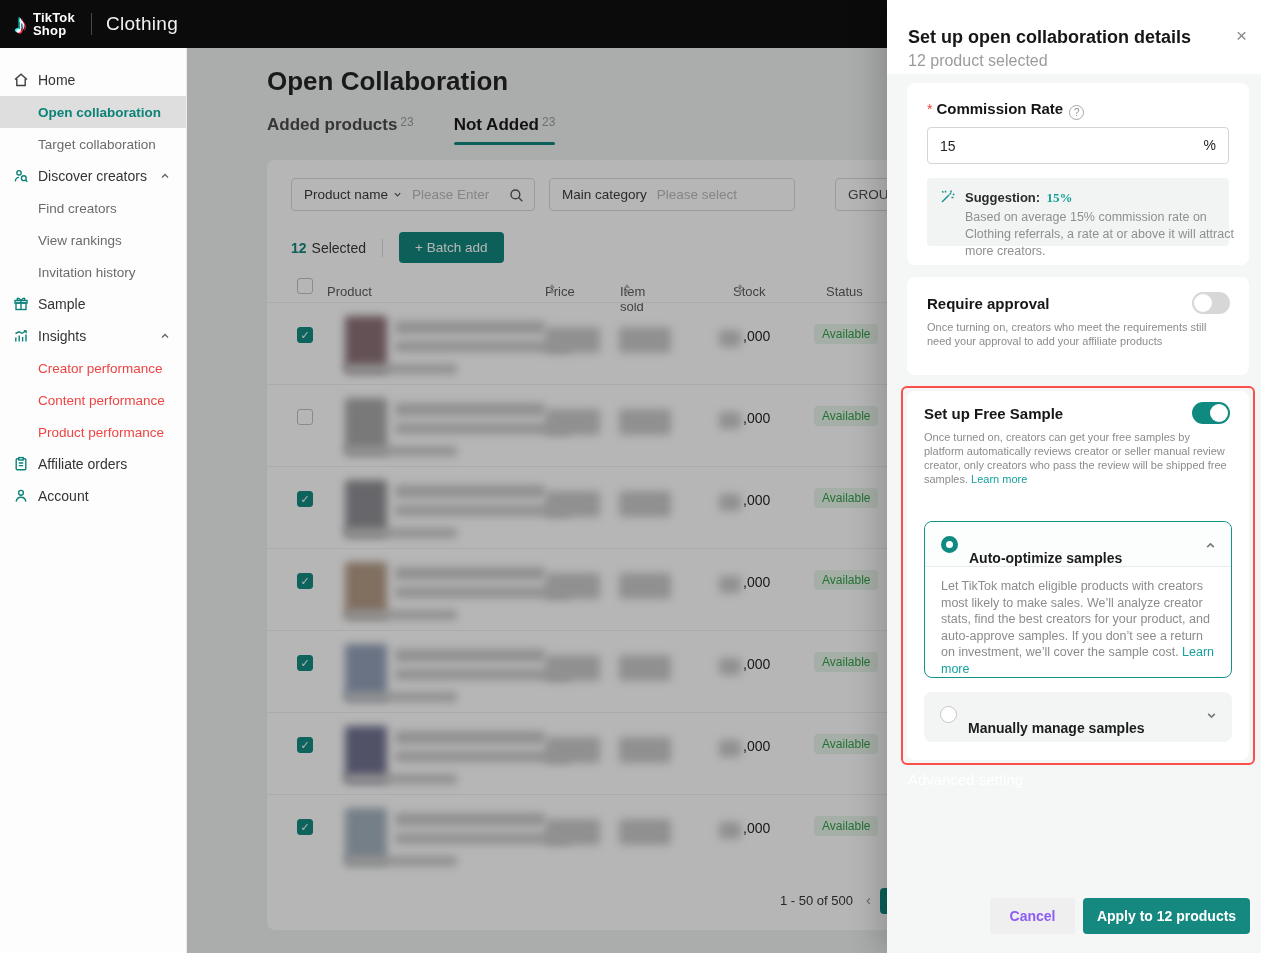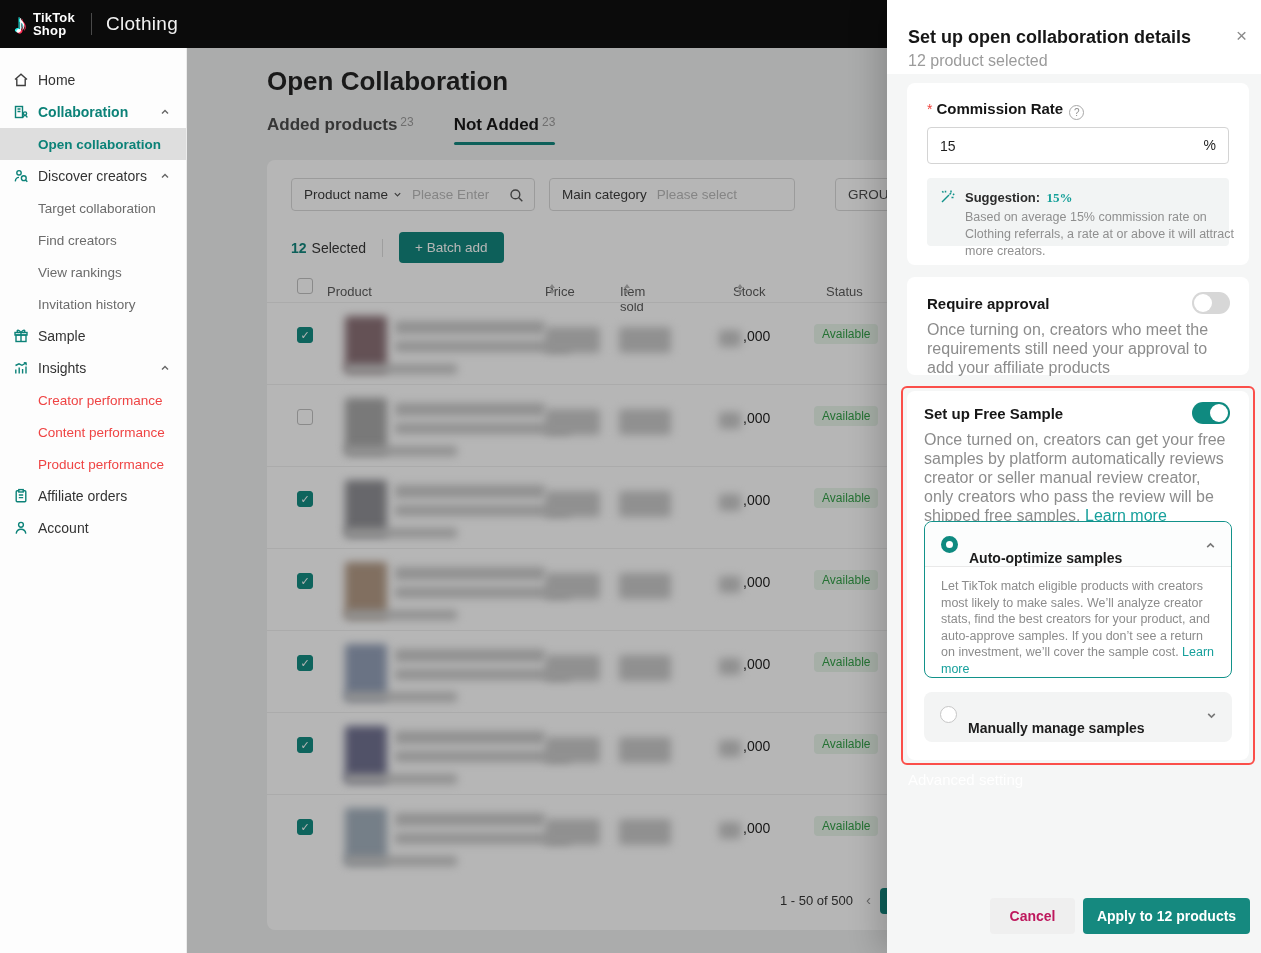--- a/index.html
+++ b/index.html
@@ -91,40 +91,40 @@
   .sugg .sv { color:#15a099; }
   .sugg .sd { margin-left:26px; margin-top:3px; width:272px; font-size:12.5px; color:#8f8f8f; line-height:17px; }
 
   .toggle { position:absolute; right:19px; width:38px; height:22px; border-radius:11px; cursor:pointer; }
   .toggle.off { background:#d7d7d7; }
   .toggle.on { background:#0f8a80; }
   .toggle .knob { position:absolute; top:2px; width:18px; height:18px; border-radius:50%; background:#fff; }
   .toggle.off .knob { left:2px; }
   .toggle.on .knob { right:2px; }
 
-  .desc { font-size:16px; color:#8c8c8c; line-height:19px; }
+  .desc { font-size:11px; color:#8c8c8c; line-height:14px; }
   .link { color:#17a09c; cursor:pointer; }
 
   .red-box { position:absolute; left:14px; top:386px; width:354px; height:379px; border:2.5px solid #fb4f4a; border-radius:6px; z-index:80; pointer-events:none; }
 
   .opt { position:absolute; left:17px; width:308px; border-radius:8px; }
   .optA { top:130px; height:157px; border:1.5px solid #12928a; background:#fff; }
   .optA .ohead { position:relative; height:45px; border-bottom:1px solid #e9e9e9; background:#fcfdfd; border-radius:8px 8px 0 0; }
   .optB { top:301px; height:50px; background:#f3f4f4; }
   .radio { position:absolute; left:16px; top:14px; width:17px; height:17px; border-radius:50%; }
   .radio.sel { border:5.5px solid #0f8a80; background:#fff; }
   .radio.unsel { border:1.5px solid #c6c6c6; background:#fff; }
   .olabel { position:absolute; left:44px; top:28px; font-size:14px; font-weight:700; color:#1c1c1c; }
   .ochev { position:absolute; right:15px; top:18px; width:11px; height:11px; }
   .obody { position:absolute; left:16px; top:56px; width:276px; font-size:12.5px; color:#8c8c8c; line-height:16.5px; }
 
   .adv { position:absolute; left:21px; top:771px; font-size:15px; color:rgba(255,255,255,.93); }
 
   .ft-btn { position:absolute; top:898px; height:36px; border:none; border-radius:4px; font-size:14px; font-weight:700; cursor:pointer; font-family:"Liberation Sans",sans-serif; }
-  .cancel { left:103px; width:85px; background:#efefef; color:#be185d; }
+  .cancel { left:103px; width:85px; background:#efefef; color:#8b5cf6; }
   .apply { left:196px; width:167px; background:#15897f; color:#fff; }
 
   svg { display:block; }
 </style>
 </head>
 <body>
 
 <div class="app">
 
   <div class="topbar">
@@ -137,49 +137,37 @@
     <span class="app-name">Clothing</span>
   </div>
 
   <aside class="sidebar">
     <div class="s-item">
       <svg class="ic" viewBox="0 0 16 16" fill="none" stroke="#3f3f3f" stroke-width="1.4">
           <path d="M2 7.5 8 2.3l6 5.2M3.8 6.8V13.5h8.4V6.8"></path>
         </svg>
       <span>Home</span>
     </div>
-    <div class="s-item teal">
-      <svg class="ic" viewBox="0 0 16 16" fill="none" stroke="#0c8278" stroke-width="1.4">
-          <rect x="2.5" y="2.5" width="7" height="11"></rect>
-          <path d="M4.5 5h3M4.5 7.5h3"></path>
-          <circle cx="12" cy="9.5" r="1.6"></circle>
-          <path d="M9.8 13.5c.3-1.4 1.2-2 2.2-2s1.9.6 2.2 2"></path>
-        </svg>
-      <span>Collaboration</span>
-      <svg class="chev" viewBox="0 0 10 10" fill="none" stroke="#666" stroke-width="1.4">
-          <path d="M2 6.5 5 3.5 8 6.5"></path>
-        </svg>
-    </div>
     <div class="s-item lvl2 selected">
       <span>Open collaboration</span>
+    </div>
+    <div class="s-item lvl2">
+      <span>Target collaboration</span>
     </div>
     <div class="s-item">
       <svg class="ic" viewBox="0 0 16 16" fill="none" stroke="#0c8278" stroke-width="1.4">
           <circle cx="6" cy="4.8" r="2.2"></circle>
           <path d="M2.3 13.3c.3-2.6 1.9-3.9 3.7-3.9"></path>
           <circle cx="10.8" cy="10.2" r="2.4"></circle>
           <path d="M12.6 12 14.3 13.7"></path>
         </svg>
       <span>Discover creators</span>
       <svg class="chev" viewBox="0 0 10 10" fill="none" stroke="#666" stroke-width="1.4">
           <path d="M2 6.5 5 3.5 8 6.5"></path>
         </svg>
-    </div>
-    <div class="s-item lvl2">
-      <span>Target collaboration</span>
     </div>
     <div class="s-item lvl2">
       <span>Find creators</span>
     </div>
     <div class="s-item lvl2">
       <span>View rankings</span>
     </div>
     <div class="s-item lvl2">
       <span>Invitation history</span>
     </div>

